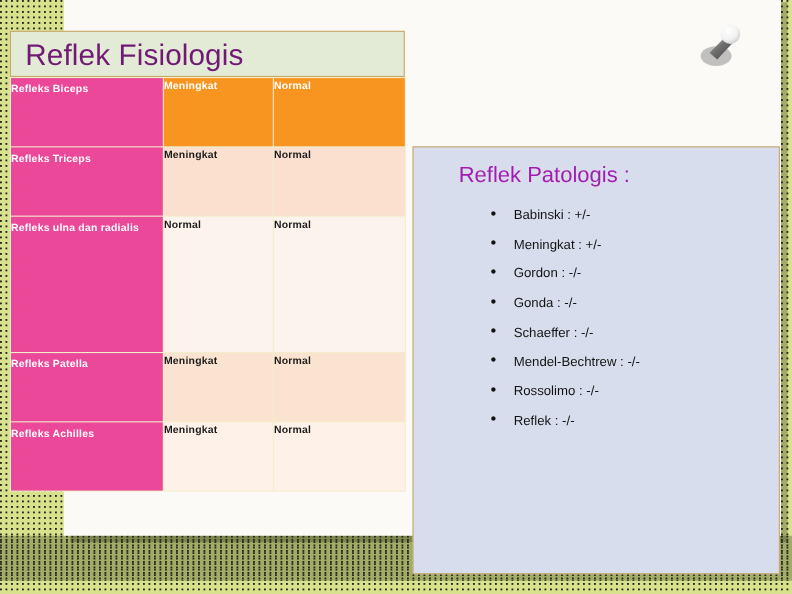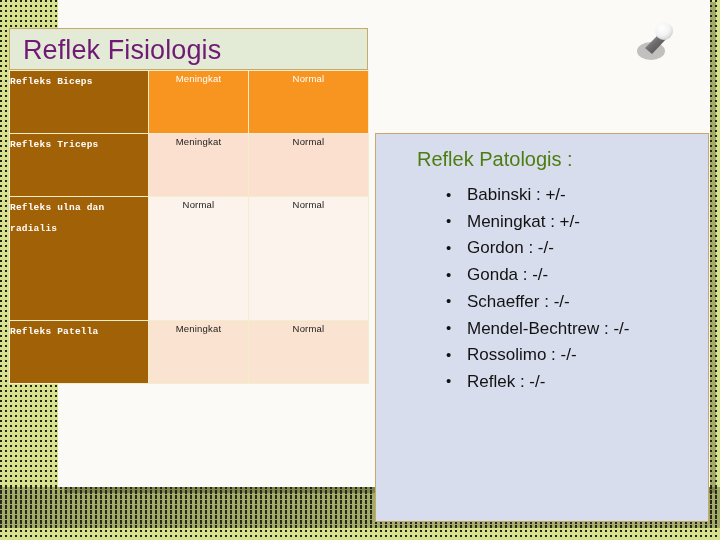--- a/index.html
+++ b/index.html
@@ -99,34 +99,34 @@
     background: #f2eecb;
     table-layout: fixed;
   }
   #reflex-table td {
     padding: 0;
     vertical-align: top;
     font-size: 9.5px;
   }
   td.c-label {
     width: 138px;
-    background: #a16207;
+    background: #ec4899;
     color: #ffffff;
     font-weight: bold;
     padding: 8px 0 0 13px;
     line-height: 21px;
     letter-spacing: 0.2px;
-    font-family: Liberation Mono, monospace;
   }
   td.c-val {
-    text-align: center;
+    text-align: left;
     color: #1b1b1b;
     padding-top: 8px;
     line-height: 15px;
     letter-spacing: 0.2px;
+    font-weight: bold;
   }
   td.col2 { width: 99px; }
   td.col3 { width: 119px; }
 
   
   .t-orange   { background: #f89520; color:#ffffff !important; }
   .t-peach1   { background: #fbe0cf; }
   .t-peach3   { background: #fcf3ec; }
   .t-peach4   { background: #fbe3d2; }
   .t-peach5   { background: #fdf1e8; }
@@ -140,33 +140,33 @@
     height: 389px;
     background: #d8dded;
     border: 1px solid #c8a96a;
     box-sizing: border-box;
   }
   #patologis-heading {
     position: absolute;
     left: 41px;
     top: 14px;
     font-size: 20px;
-    color: #4d7c0f;
+    color: #a21caf;
     white-space: nowrap;
   }
   #patologis-list {
     position: absolute;
     left: 70px;
     top: 48px;
     margin: 0;
     padding: 0;
     list-style: none;
   }
   #patologis-list li {
-    font-size: 17px;
+    font-size: 12px;
     color: #131313;
     line-height: 26.7px;
     white-space: nowrap;
     position: relative;
     padding-left: 21px;
   }
   #patologis-list li::before {
     content: "\2022";
     position: absolute;
     left: 0;
@@ -232,20 +232,25 @@
     <tr style="height: 123px;">
       <td class="c-label" style="">Refleks ulna dan radialis</td>
       <td class="c-val col2 t-peach3">Normal</td>
       <td class="c-val col3 t-peach3">Normal</td>
     </tr>
     <tr style="height: 62px;">
       <td class="c-label">Refleks Patella</td>
       <td class="c-val col2 t-peach4">Meningkat</td>
       <td class="c-val col3 t-peach4">Normal</td>
     </tr>
+    <tr style="height: 62px;">
+      <td class="c-label">Refleks Achilles</td>
+      <td class="c-val col2 t-peach5">Meningkat</td>
+      <td class="c-val col3 t-peach5">Normal</td>
+    </tr>
   </tbody>
 </table>
 
 <div id="patologis-panel">
   <div id="patologis-heading">Reflek Patologis :</div>
   <ul id="patologis-list">
     <li>Babinski : +/-</li>
     <li>Meningkat : +/-</li>
     <li>Gordon : -/-</li>
     <li>Gonda : -/-</li>

